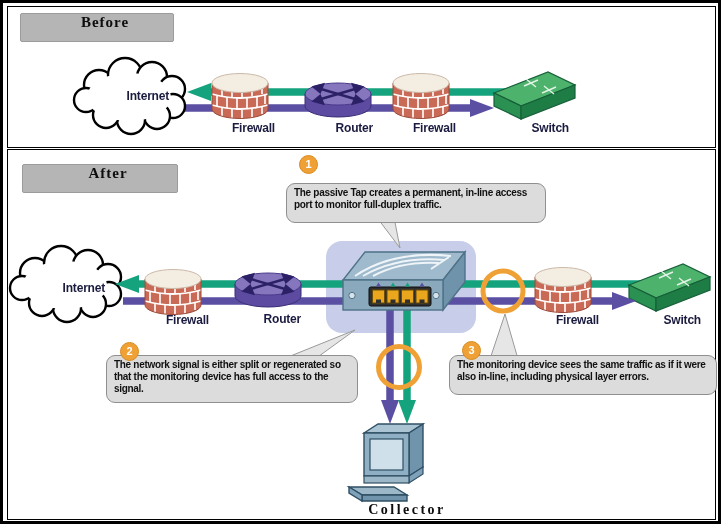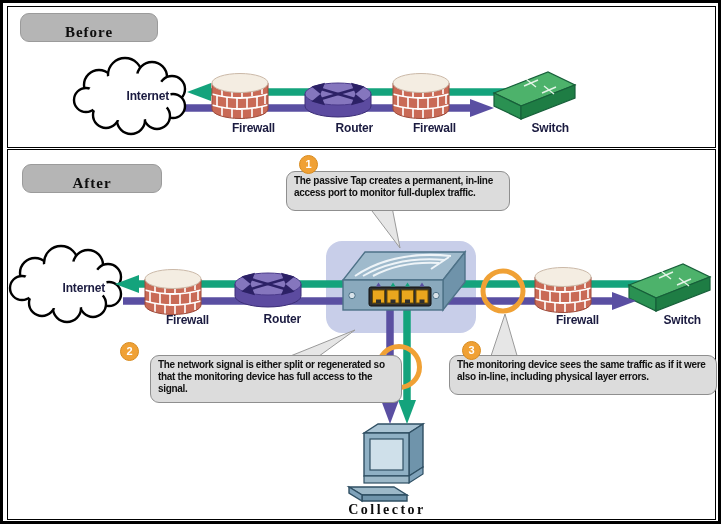--- a/index.html
+++ b/index.html
@@ -1,21 +1,21 @@
 <!DOCTYPE html>
 <html><head>
 <meta charset="utf-8">
 <style>
   html,body{margin:0;padding:0;background:#fff;}
   .stage{position:relative;width:721px;height:524px;background:#fff;border:3px solid #000;box-sizing:border-box;font-family:"Liberation Sans",sans-serif;overflow:hidden;}
   .panel{position:absolute;left:4px;width:709px;border:1px solid #000;background:#fff;box-sizing:border-box;}
   .panel-before{top:3px;height:142px;}
   .panel-after{top:146px;height:371px;}
   .art{position:absolute;left:0;top:0;z-index:2;pointer-events:none;}
-  .pill{position:absolute;z-index:3;background:#b5b5b5;border:1px solid #9b9b9b;border-radius:9px;display:flex;align-items:flex-end;justify-content:center;font-family:"Liberation Serif",serif;font-weight:bold;font-size:15px;letter-spacing:1px;color:#0d0d0d;}
+  .pill{position:absolute;z-index:3;background:#b5b5b5;border:1px solid #9b9b9b;border-radius:2px;display:flex;align-items:flex-start;justify-content:center;font-family:"Liberation Serif",serif;font-weight:bold;font-size:15px;letter-spacing:1px;color:#0d0d0d;padding-left:16px;}
   .nlabel{position:absolute;z-index:3;font-weight:bold;font-size:12px;color:#1b1b40;text-align:right;letter-spacing:-0.2px;}
   .serif-label{position:absolute;z-index:3;font-family:"Liberation Serif",serif;font-weight:bold;font-size:14px;letter-spacing:2.5px;color:#0d0d0d;text-align:center;}
   .callout{position:absolute;z-index:4;background:#dcdcdc;border:1.5px solid #8f8f8f;border-radius:9px;padding:3px 7px;box-sizing:border-box;font-weight:bold;font-size:10px;line-height:1.2;letter-spacing:-0.3px;color:#111;}
   .badge{position:absolute;z-index:5;width:17px;height:17px;border-radius:50%;background:#f0a135;border:1px solid #d88b1e;color:#fff;font-weight:bold;font-size:11px;text-align:center;line-height:17px;box-sizing:content-box;}
 </style>
 </head>
 <body>
 
 <div class="stage">
 
@@ -164,23 +164,23 @@
   <div class="nlabel" style="left:202px;top:118px;width:70px;">Firewall</div>
   <div class="nlabel" style="left:300px;top:118px;width:70px;">Router</div>
   <div class="nlabel" style="left:383px;top:118px;width:70px;">Firewall</div>
   <div class="nlabel" style="left:496px;top:118px;width:70px;">Switch</div>
 
   <div class="nlabel" style="left:30px;top:278px;width:72px;">Internet</div>
   <div class="nlabel" style="left:136px;top:310px;width:70px;">Firewall</div>
   <div class="nlabel" style="left:228px;top:309px;width:70px;">Router</div>
   <div class="nlabel" style="left:526px;top:310px;width:70px;">Firewall</div>
   <div class="nlabel" style="left:628px;top:310px;width:70px;">Switch</div>
-  <div class="serif-label" style="left:336px;top:499px;width:96px;">Collector</div>
+  <div class="serif-label" style="left:356px;top:499px;width:96px;">Collector</div>
 
-  <div class="callout" style="left:283px;top:168px;width:224px;min-height:40px;">The passive Tap creates a permanent, in-line access port to monitor full-duplex traffic.</div>
-  <div class="callout" style="left:103px;top:352px;width:252px;min-height:48px;margin-left:44px;">The network signal is either split or regenerated so that the monitoring device has full access to the signal.</div>
+  <div class="callout" style="left:283px;top:180px;width:260px;min-height:40px;">The passive Tap creates a permanent, in-line access port to monitor full-duplex traffic.</div>
+  <div class="callout" style="left:103px;top:352px;width:252px;min-height:48px;">The network signal is either split or regenerated so that the monitoring device has full access to the signal.</div>
   <div class="callout" style="left:446px;top:352px;width:268px;min-height:40px;">The monitoring device sees the same traffic as if it were also in-line, including physical layer errors.</div>
 
   <div class="badge" style="left:296px;top:152px;">1</div>
   <div class="badge" style="left:117px;top:339px;">2</div>
   <div class="badge" style="left:459px;top:338px;">3</div>
 
 </div>
 
 </body></html>

